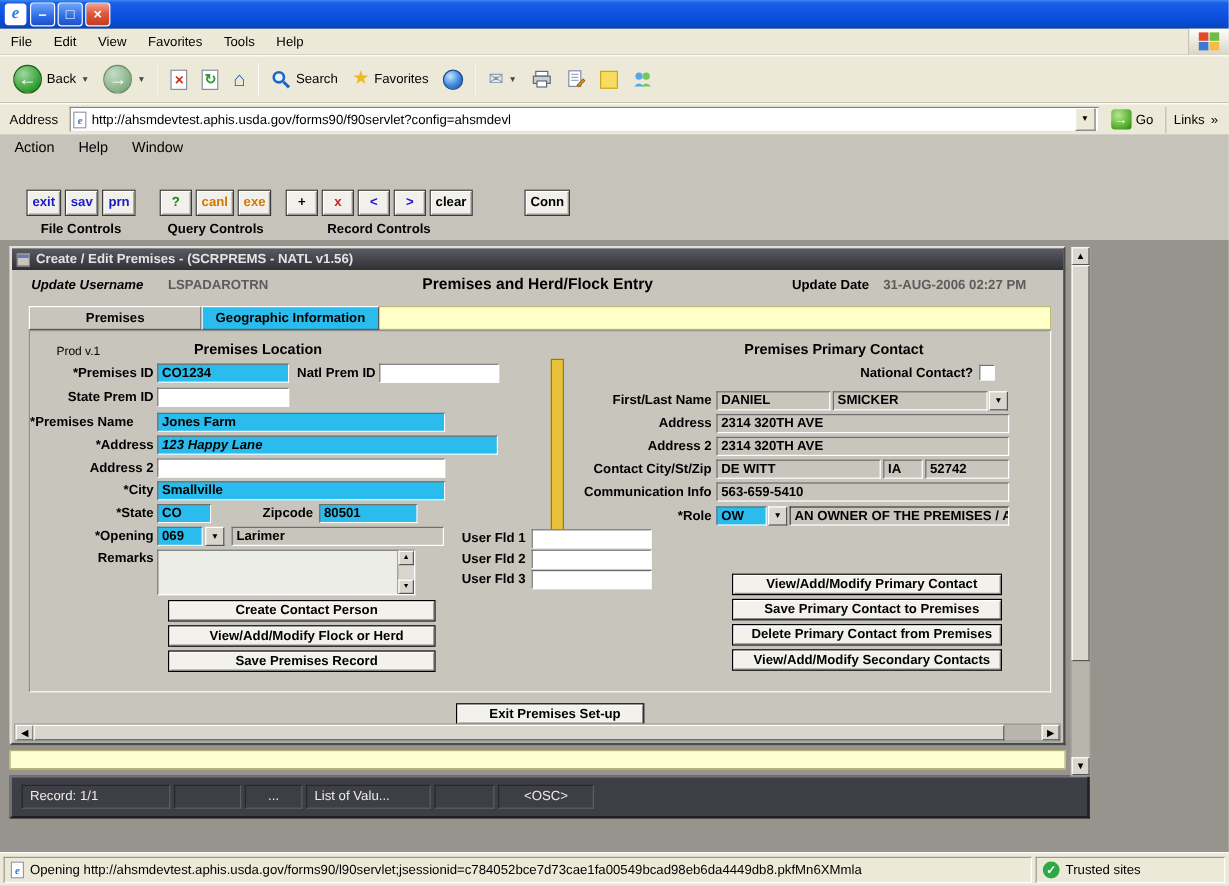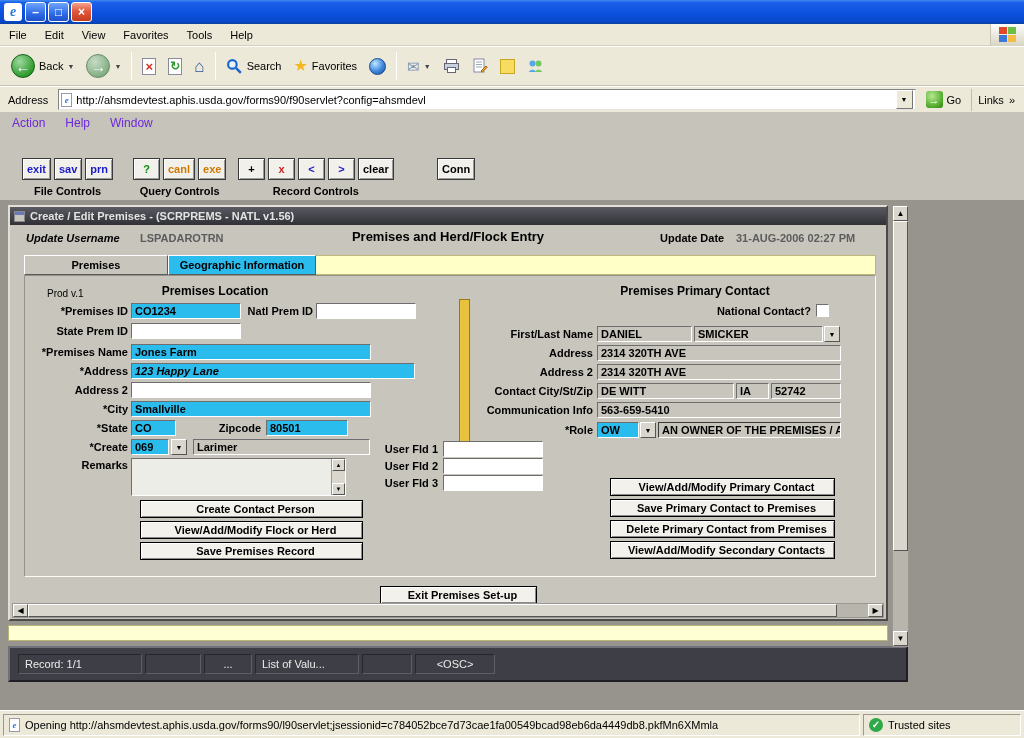--- a/index.html
+++ b/index.html
@@ -56,21 +56,21 @@
   .addr-url{flex:1;white-space:nowrap;overflow:hidden;}
   .addr-drop{width:17px;height:19px;background:#ECE9D8;border:1px solid;border-color:#FFF #777 #777 #FFF;
     font-size:7px;display:flex;align-items:center;justify-content:center;}
   .go-btn{display:flex;align-items:center;gap:4px;padding:0 5px;height:22px;}
   .go-flag{width:17px;height:17px;border-radius:3px;background:radial-gradient(circle at 35% 30%,#B8E890,#4CA828 70%,#2E7A12);
     color:#fff;font-size:11px;font-weight:bold;display:flex;align-items:center;justify-content:center;}
   .links-area{display:flex;align-items:center;gap:5px;border-left:1px solid #C0BCAC;padding:0 6px;height:22px;}
   
   .mdi{position:absolute;top:112px;left:0;width:1024px;height:598px;background:#C6C3BB;}
   .mdi-desktop{position:absolute;left:0;top:88px;width:1024px;height:510px;background:#96948C;}
-  .forms-menu{position:absolute;top:4px;left:12px;display:flex;gap:20px;font-size:12px;color:#6d28d9;}
+  .forms-menu{position:absolute;top:4px;left:12px;display:flex;gap:20px;font-size:12px;color:#000000;}
   .oracle-logo{position:absolute;top:17px;left:786px;width:126px;height:30px;background:#716F6A;
     color:#fff;display:flex;align-items:center;justify-content:center;font-size:19px;font-weight:bold;letter-spacing:3px;}
   .cgroup{position:absolute;top:46px;}
   .cbtns{display:flex;gap:3px;}
   .tbtn{min-width:27px;height:22px;background:#F1F0EB;border:1px solid #3A3A3A;
     box-shadow:inset 1px 1px 0 #fff, inset -1px -1px 0 #9A9A9A;
     font-weight:bold;font-size:11px;display:flex;align-items:center;justify-content:center;padding:0 4px;cursor:default;}
   .t-blue{color:#1A1AC8}.t-green{color:#0A8A0A}.t-orange{color:#D07800}.t-red{color:#D02020}.t-black{color:#000}
   .clabel{text-align:center;font-weight:bold;font-size:11px;margin-top:5px;}
   
@@ -318,38 +318,38 @@
           <div class="ybar"></div>
 
           <span class="lbl" style="left:0;width:103px;top:29px;text-align:right;">*Premises ID</span>
           <div class="fld cyan" style="left:106px;top:27px;width:110px;">CO1234</div>
           <span class="lbl" style="left:200px;width:88px;top:29px;text-align:right;">Natl Prem ID</span>
           <div class="fld white" style="left:291px;top:27px;width:100px;"></div>
 
           <span class="lbl" style="left:0;width:103px;top:49px;text-align:right;">State Prem ID</span>
           <div class="fld white" style="left:106px;top:47px;width:110px;"></div>
 
-          <span class="lbl" style="left:0;width:103px;top:70px;text-align:right;">*Premises Name</span>
+          <span class="lbl" style="left:0;width:103px;top:70px;">*Premises Name</span>
           <div class="fld cyan" style="left:106px;top:68px;width:240px;">Jones Farm</div>
 
           <span class="lbl" style="left:0;width:103px;top:89px;text-align:right;">*Address</span>
           <div class="fld cyan" style="left:106px;top:87px;width:284px;font-style:italic;">123 Happy Lane</div>
 
           <span class="lbl" style="left:0;width:103px;top:108px;text-align:right;">Address 2</span>
           <div class="fld white" style="left:106px;top:106px;width:240px;"></div>
 
           <span class="lbl" style="left:0;width:103px;top:127px;text-align:right;">*City</span>
           <div class="fld cyan" style="left:106px;top:125px;width:240px;">Smallville</div>
 
           <span class="lbl" style="left:0;width:103px;top:146px;text-align:right;">*State</span>
           <div class="fld cyan" style="left:106px;top:144px;width:45px;">CO</div>
           <span class="lbl" style="left:150px;width:86px;top:146px;text-align:right;">Zipcode</span>
           <div class="fld cyan" style="left:241px;top:144px;width:82px;">80501</div>
 
-          <span class="lbl" style="left:0;width:103px;top:165px;text-align:right;">*Create</span>
+          <span class="lbl" style="left:0;width:103px;top:165px;text-align:right;">*Opening</span>
           <div class="fld cyan" style="left:106px;top:163px;width:38px;">069</div>
           <div class="dbtn" style="left:146px;top:163px;">▼</div>
           <div class="fld grayf" style="left:168px;top:163px;width:177px;">Larimer</div>
 
           <span class="lbl" style="left:0;width:103px;top:183px;text-align:right;">Remarks</span>
           <div class="remarks">
             <div class="pad"></div>
             <div class="mini-scroll">
               <div class="mini-sbtn">▲</div>
               <div class="mini-sbtn">▼</div>

